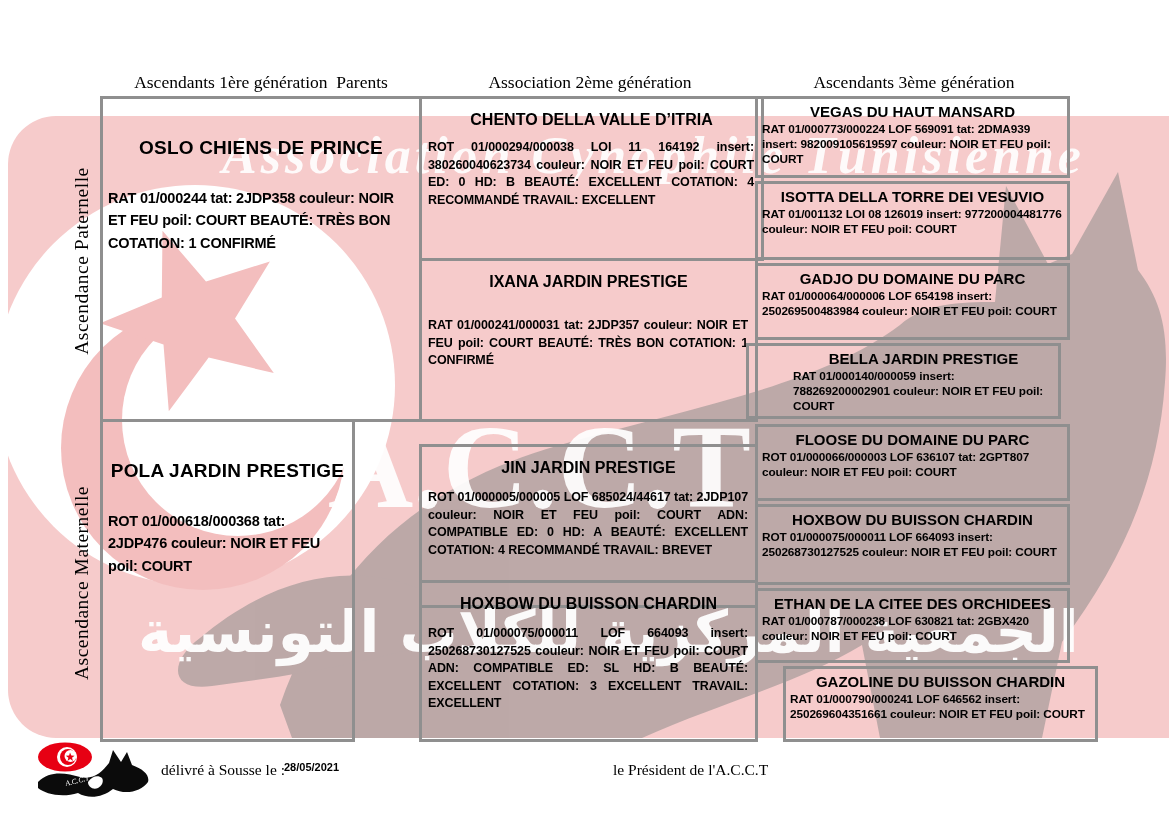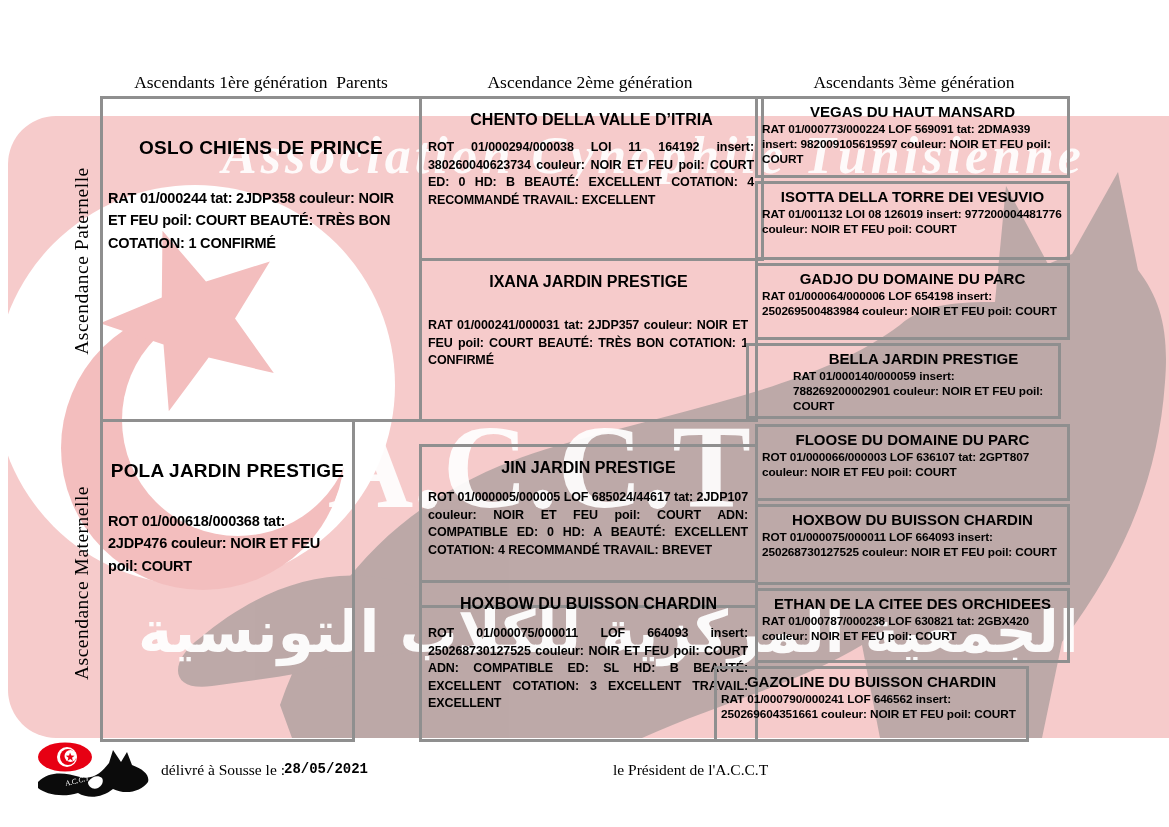--- a/index.html
+++ b/index.html
@@ -51,22 +51,22 @@
   .g2b .details { margin-top:26px; }
   .g2c .details { margin-top:12px; }
   .g2d .details { margin-top:12px; }
   .g3 .name { font-size:15px; padding-top:4px; }
   .g3 .details { font-size:11.8px; line-height:1.28; margin-top:2px; padding:0 5px 0 4px; letter-spacing:-.1px; }
   
   .footer-label {
     position:absolute; font-family:"Liberation Serif", serif; font-size:15.5px; color:#000;
   }
   .footer-date {
-    position:absolute; font-family:Liberation Mono, monospace; font-weight:bold;
-    font-size:14px; color:#000;
+    position:absolute; font-family:Liberation Sans, sans-serif; font-weight:bold;
+    font-size:11px; color:#000;
   }
   #logo { position:absolute; left:36px; top:742px; }
 </style>
 </head>
 <body>
 
 <div id="page">
 
   <div id="wm">
     <div class="pink-band"></div>
@@ -96,21 +96,21 @@
                  C 168 662, 170 692, 212 686
                  C 292 676, 372 662, 442 640 Z"></path>
       </g>
     </svg>
     <div class="wm-top-text">Association Cynophile Tunisienne</div>
     <div class="wm-acct">A.C.C.T</div>
     <div class="wm-arabic">الجمعية المركزية للكلاب التونسية</div>
   </div>
 
   <div class="col-header" style="left:100px; width:322px;">Ascendants 1ère génération  Parents</div>
-  <div class="col-header" style="left:422px; width:336px;">Ascendance 2ème génération</div>
+  <div class="col-header" style="left:422px; width:336px;">Association 2ème génération</div>
   <div class="col-header" style="left:758px; width:312px;">Ascendants 3ème génération</div>
 
   <div class="side-label" style="left:-48px; top:250px; width:260px; text-align:center;">Ascendance Paternelle</div>
   <div class="side-label" style="left:-48px; top:572px; width:260px; text-align:center;">Ascendance Maternelle</div>
 
   <div class="cell g1" style="left:100px; top:96px; width:322px; height:326px;">
     <div class="name">OSLO CHIENS DE PRINCE</div>
     <div class="details">RAT 01/000244 tat: 2JDP358 couleur: NOIR ET FEU poil: COURT BEAUTÉ: TRÈS BON COTATION: 1 CONFIRMÉ</div>
   </div>
   <div class="cell g1" style="left:100px; top:419px; width:255px; height:323px;">
@@ -156,21 +156,21 @@
     <div class="details">ROT 01/000066/000003 LOF 636107 tat: 2GPT807 couleur: NOIR ET FEU poil: COURT</div>
   </div>
   <div class="cell g3" style="left:755px; top:504px; width:315px; height:81px;">
     <div class="name">HOXBOW DU BUISSON CHARDIN</div>
     <div class="details">ROT 01/000075/000011 LOF 664093 insert: 250268730127525 couleur: NOIR ET FEU poil: COURT</div>
   </div>
   <div class="cell g3" style="left:755px; top:588px; width:315px; height:75px;">
     <div class="name">ETHAN DE LA CITEE DES ORCHIDEES</div>
     <div class="details">RAT 01/000787/000238 LOF 630821 tat: 2GBX420 couleur: NOIR ET FEU poil: COURT</div>
   </div>
-  <div class="cell g3" style="left:714px; top:666px; width:315px; height:76px;">
+  <div class="cell g3" style="left:783px; top:666px; width:315px; height:76px;">
     <div class="name">GAZOLINE DU BUISSON CHARDIN</div>
     <div class="details">RAT 01/000790/000241 LOF 646562 insert: 250269604351661 couleur: NOIR ET FEU poil: COURT</div>
   </div>
 
   <svg id="logo" width="122" height="64" viewBox="0 0 122 64">
     <g>
       <ellipse cx="29" cy="15" rx="27" ry="14.5" fill="#e70013"></ellipse>
       <circle cx="31" cy="15" r="10" fill="#ffffff"></circle>
       <circle cx="32" cy="15" r="8" fill="#e70013"></circle>
       <circle cx="34.5" cy="14" r="6" fill="#ffffff"></circle>

